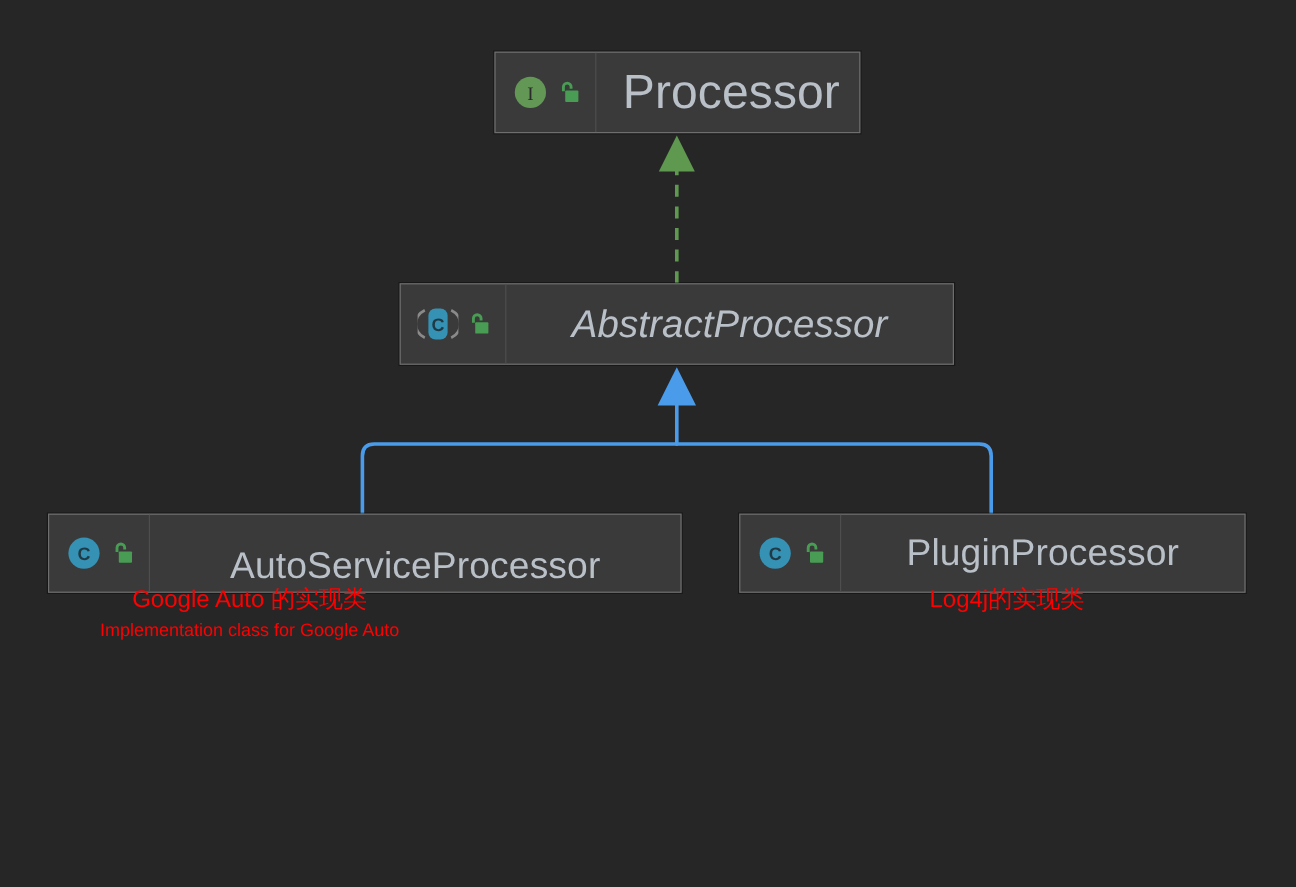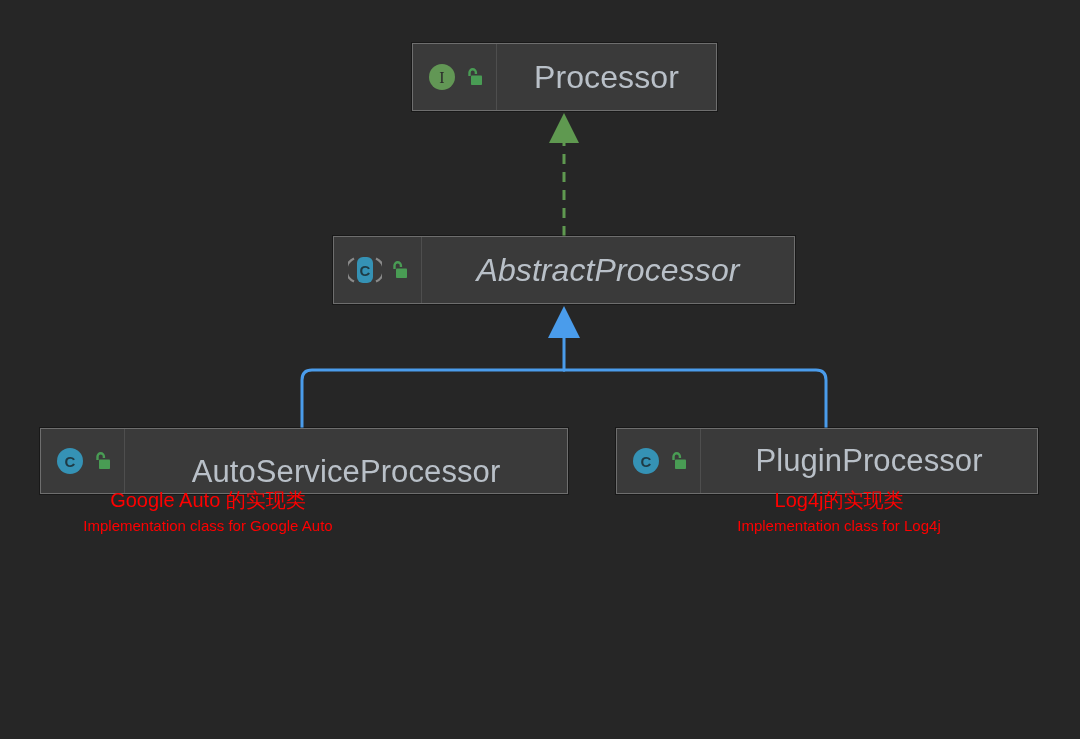--- a/index.html
+++ b/index.html
@@ -62,21 +62,21 @@
     letter-spacing: 0.1px;
     white-space: nowrap;
   }
 
   
   #node-processor          { left: 412px; top: 43px;  width: 305px; height: 68px; }
   #node-abstract-processor { left: 333px; top: 236px; width: 462px; height: 68px; }
   #node-autoservice        { left: 40px;  top: 428px; width: 528px; height: 66px; }
   #node-plugin             { left: 616px; top: 428px; width: 422px; height: 66px; }
 
-  #node-processor .name-cell          { font-size: 32px; }
+  #node-processor .name-cell          { font-size: 40px; }
   #node-abstract-processor .name-cell { font-size: 32px; font-style: italic; }
   #node-autoservice .name-cell        { font-size: 31px; margin-top: 21px; }
   #node-plugin .name-cell             { font-size: 31px; }
 
   .icon-svg { display: block; }
 
   
   .annotation {
     position: absolute;
     text-align: center;
@@ -190,16 +190,15 @@
     <div class="name-cell">PluginProcessor</div>
   </div>
 
   <div class="annotation" id="annotation-autoservice">
     <span class="cn">Google Auto 的实现类</span>
     <span class="en">Implementation class for Google Auto</span>
   </div>
 
   <div class="annotation" id="annotation-plugin">
     <span class="cn">Log4j的实现类</span>
-    <span class="en">Implementation class for Log4j</span>
   </div>
 
 </div>
 
 </body></html>

